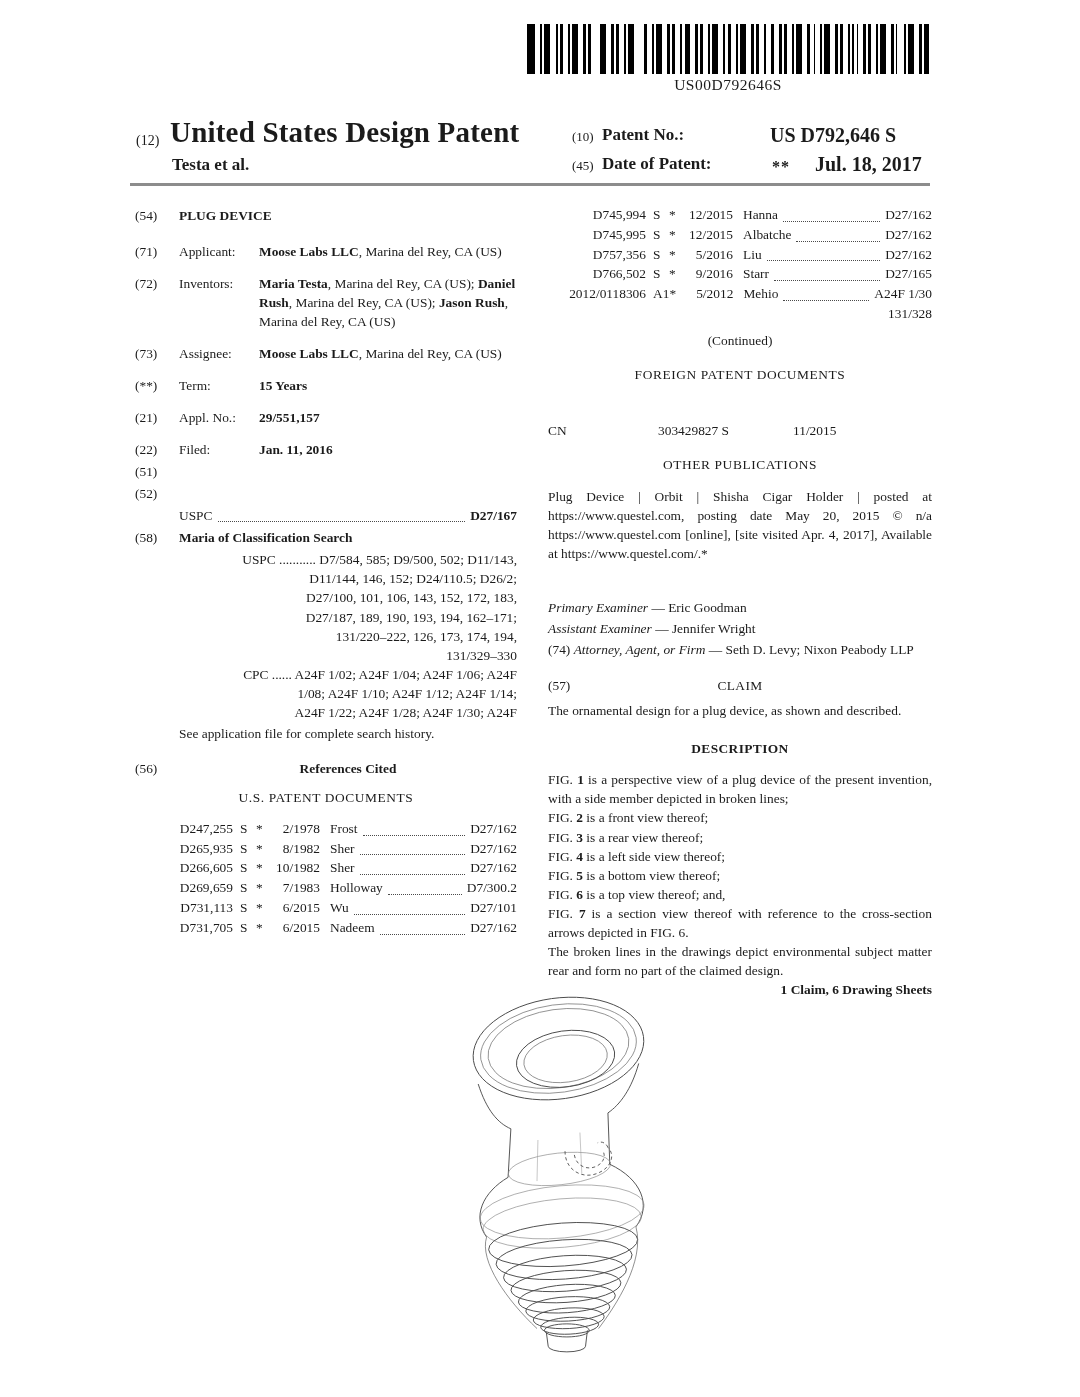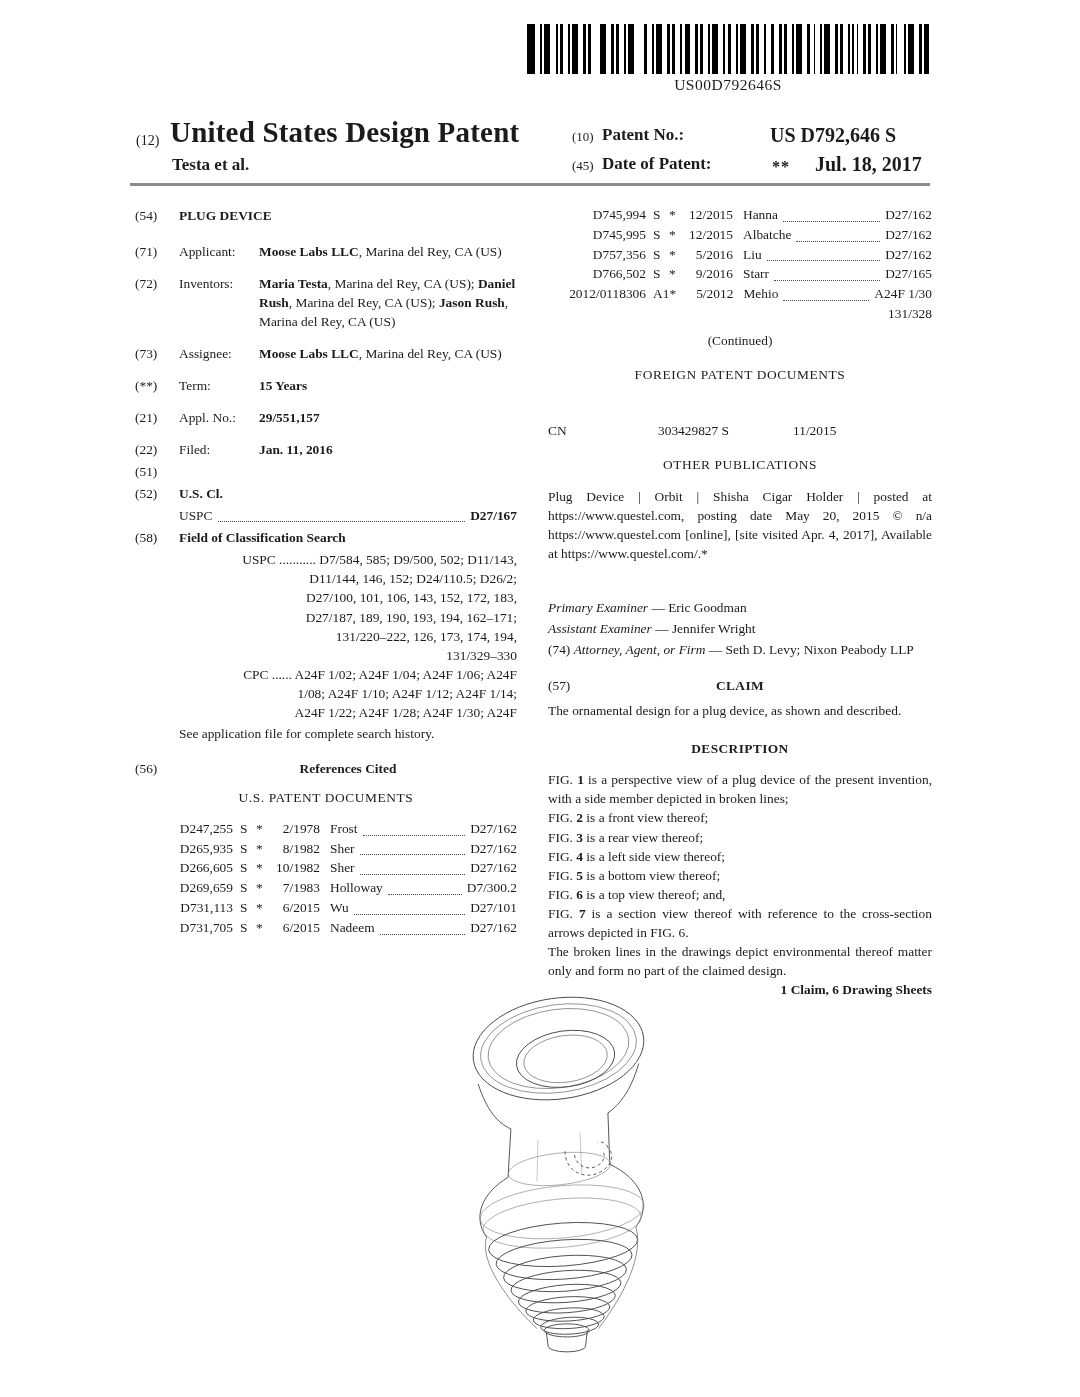--- a/index.html
+++ b/index.html
@@ -62,21 +62,21 @@
   .continued{margin:7px 0 6px;}
   .sect-title{letter-spacing:.6px;margin:15px 0 13px;}
   .foreign-row{display:flex;margin-top:37px;}
   .fr-country{flex:0 0 110px;}
   .fr-number{flex:0 0 135px;}
   .fr-date{flex:0 0 80px;}
   .pub-text{text-align:justify;overflow-wrap:anywhere;margin-bottom:35px;}
   .exam-line{margin-bottom:2px;}
   .claim-head{position:relative;margin:17px 0 6px;}
   .claim-code{position:absolute;left:0;top:0;}
-  .claim-title{text-align:center;font-weight:bold;letter-spacing:.4px;}
+  .claim-title{text-align:center;font-weight:normal;letter-spacing:.4px;}
   .claim-text{text-align:justify;}
   .desc-title{text-align:center;font-weight:bold;letter-spacing:.4px;margin:19px 0 12px;}
   .desc-lines div{text-align:justify;}
   .desc-note{text-align:justify;}
   .sheets-note{text-align:right;font-weight:bold;}
   
   .figure-wrap{position:absolute;left:425px;top:972px;width:280px;height:392px;}
   .figure-wrap svg{width:100%;height:100%;}
 </style>
 </head>
@@ -139,34 +139,33 @@
     <span class="lab">Filed:</span>
     <span class="val b">Jan. 11, 2016</span>
   </div>
 
   <div class="row tight">
     <span class="code">(51)</span>
   </div>
 
   <div class="row tight">
     <span class="code">(52)</span>
-    <span class="val b">U.S. Cl.</span>
   </div>
   <div class="row tight">
     <span class="code"></span>
     <span class="fill">
         <span>USPC</span>
         <span class="leader"></span>
         <span class="b">D27/167</span>
       </span>
   </div>
 
   <div class="row tight">
     <span class="code">(58)</span>
-    <span class="val b">Field of Classification Search</span>
+    <span class="val b">Maria of Classification Search</span>
   </div>
   <div style="margin-left:44px;">
       <div class="r-line">USPC ........... D7/584, 585; D9/500, 502; D11/143,</div>
       <div class="r-line">D11/144, 146, 152; D24/110.5; D26/2;</div>
       <div class="r-line">D27/100, 101, 106, 143, 152, 172, 183,</div>
       <div class="r-line">D27/187, 189, 190, 193, 194, 162–171;</div>
       <div class="r-line">131/220–222, 126, 173, 174, 194,</div>
       <div class="r-line">131/329–330</div>
     </div>
   <div style="margin-left:44px;">
@@ -347,21 +346,21 @@
       <div><span>FIG.</span> <b>3</b> <span>is a rear view thereof;</span></div>
 
       <div><span>FIG.</span> <b>4</b> <span>is a left side view thereof;</span></div>
 
       <div><span>FIG.</span> <b>5</b> <span>is a bottom view thereof;</span></div>
 
       <div><span>FIG.</span> <b>6</b> <span>is a top view thereof; and,</span></div>
 
       <div><span>FIG.</span> <b>7</b> <span>is a section view thereof with reference to the cross-section arrows depicted in FIG. 6.</span></div>
     </div>
-  <div class="desc-note">The broken lines in the drawings depict environmental thereof matter only and form no part of the claimed design.</div>
+  <div class="desc-note">The broken lines in the drawings depict environmental subject matter rear and form no part of the claimed design.</div>
 
   <div class="sheets-note">1 Claim, 6 Drawing Sheets</div>
 </div>
 
 <div class="figure-wrap">
   <svg viewBox="0 0 300 400">
     <g fill="none" stroke="#4a4a4a" stroke-width="1">
 
       <g transform="rotate(-8 143 72)">
         <ellipse cx="143" cy="72" rx="92" ry="54"></ellipse>

